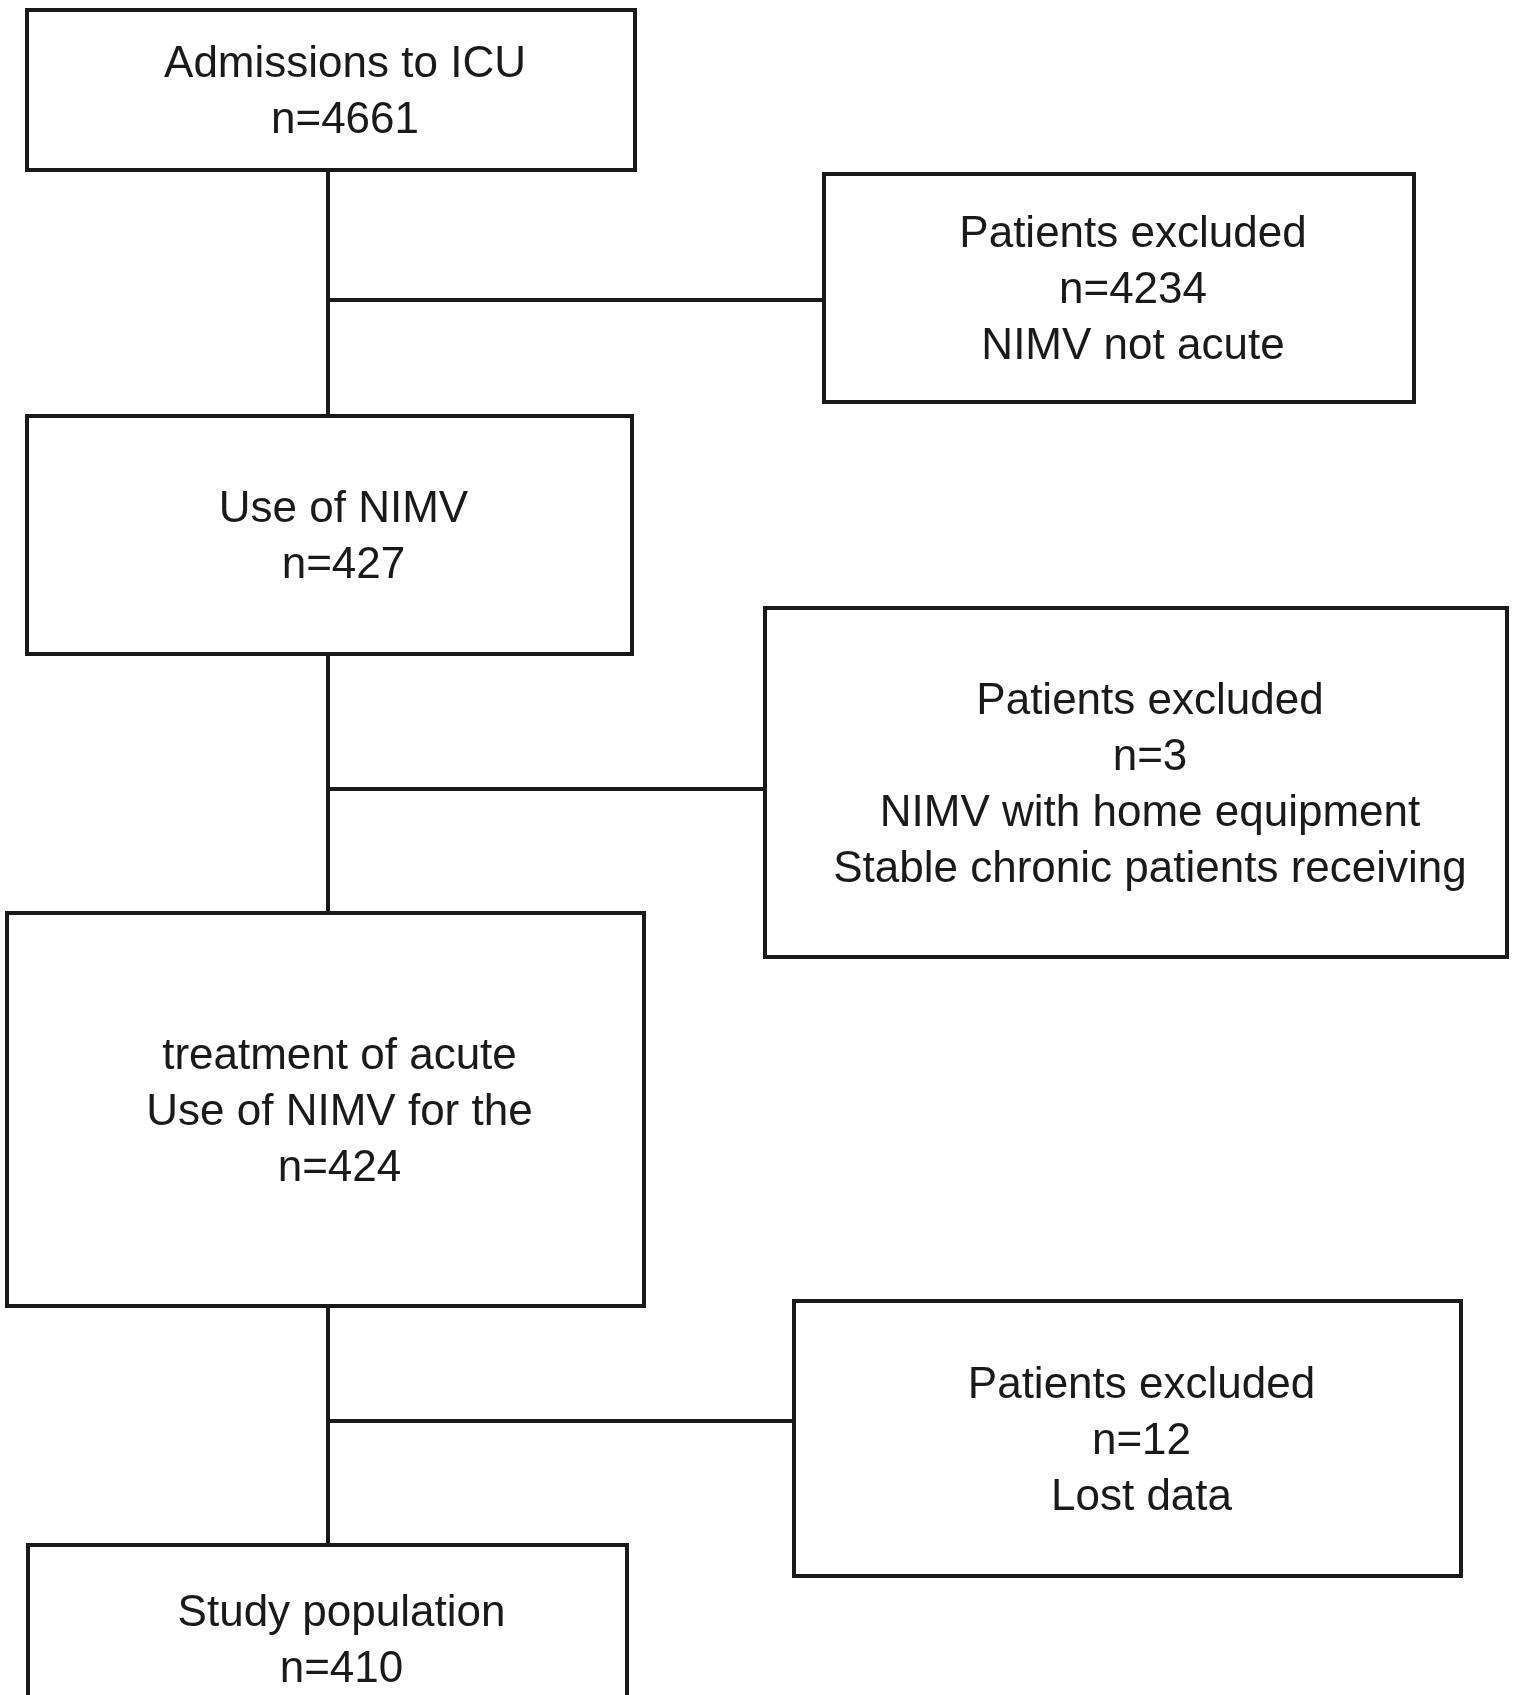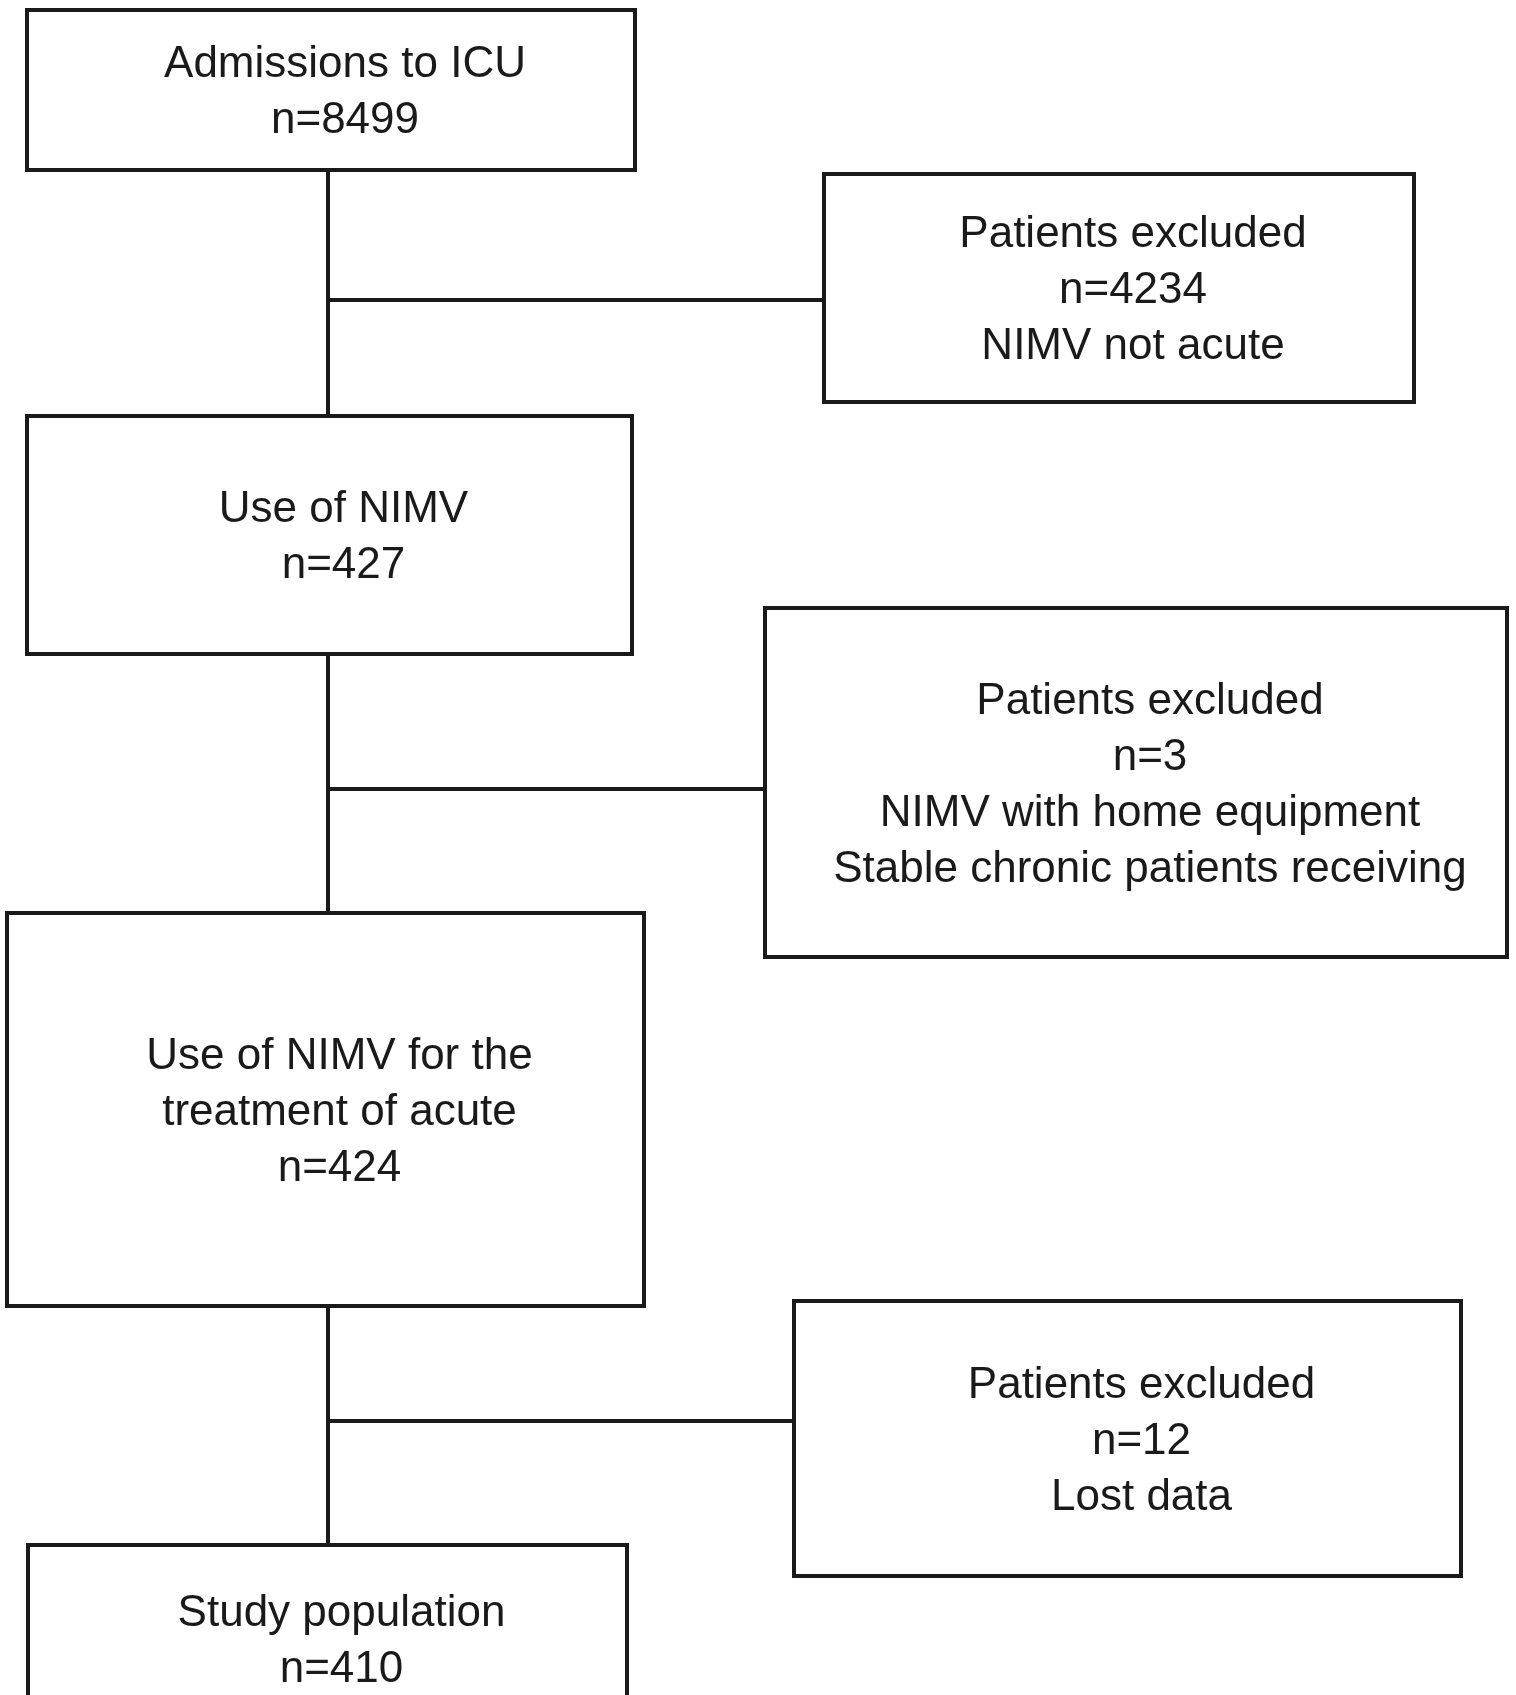--- a/index.html
+++ b/index.html
@@ -60,21 +60,21 @@
 
   <div class="conn" id="trunk-1"></div>
   <div class="conn" id="branch-1"></div>
   <div class="conn" id="trunk-2"></div>
   <div class="conn" id="branch-2"></div>
   <div class="conn" id="trunk-3"></div>
   <div class="conn" id="branch-3"></div>
 
   <div class="node" id="node-admissions">
     <span>Admissions to ICU</span>
-    <span>n=8499</span>
+    <span>n=4661</span>
   </div>
 
   <div class="node" id="node-excluded-1">
     <span>Patients excluded</span>
     <span>n=4234</span>
     <span>NIMV not acute</span>
   </div>
 
   <div class="node" id="node-nimv">
     <span>Use of NIMV</span>
@@ -82,22 +82,22 @@
   </div>
 
   <div class="node" id="node-excluded-2">
     <span>Patients excluded</span>
     <span>n=3</span>
     <span>NIMV with home equipment</span>
     <span>Stable chronic patients receiving</span>
   </div>
 
   <div class="node" id="node-arf">
+    <span>treatment of acute</span>
     <span>Use of NIMV for the</span>
-    <span>treatment of acute</span>
     <span>n=424</span>
   </div>
 
   <div class="node" id="node-excluded-3">
     <span>Patients excluded</span>
     <span>n=12</span>
     <span>Lost data</span>
   </div>
 
   <div class="node" id="node-study">

